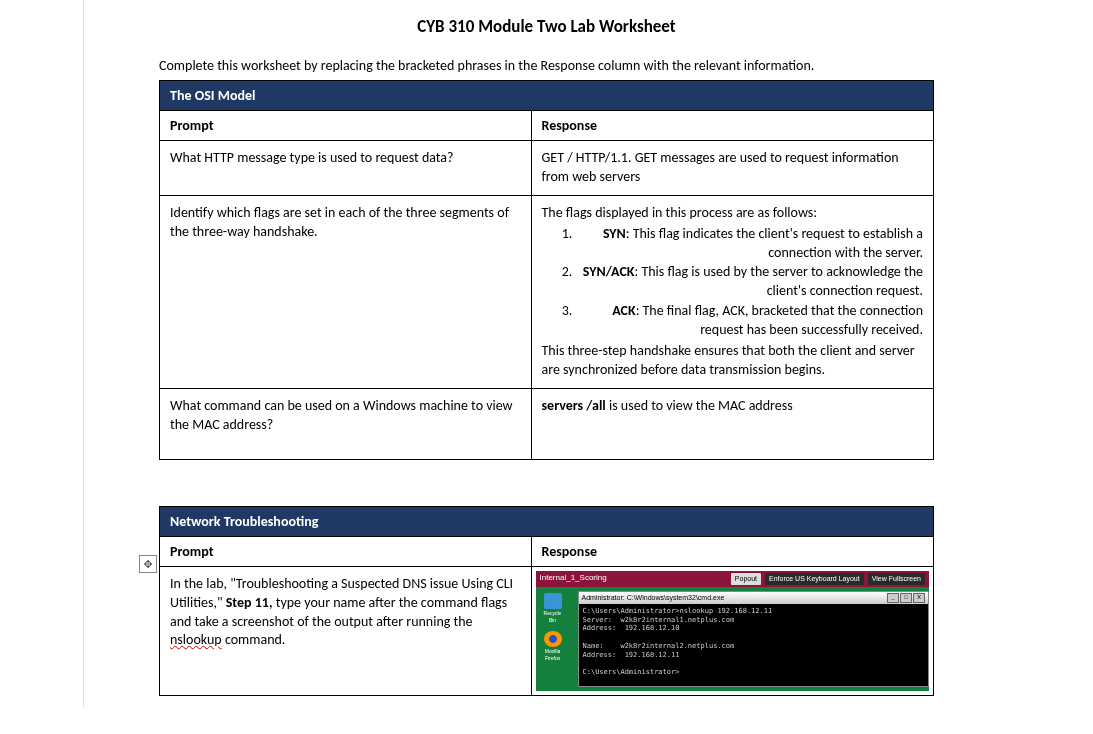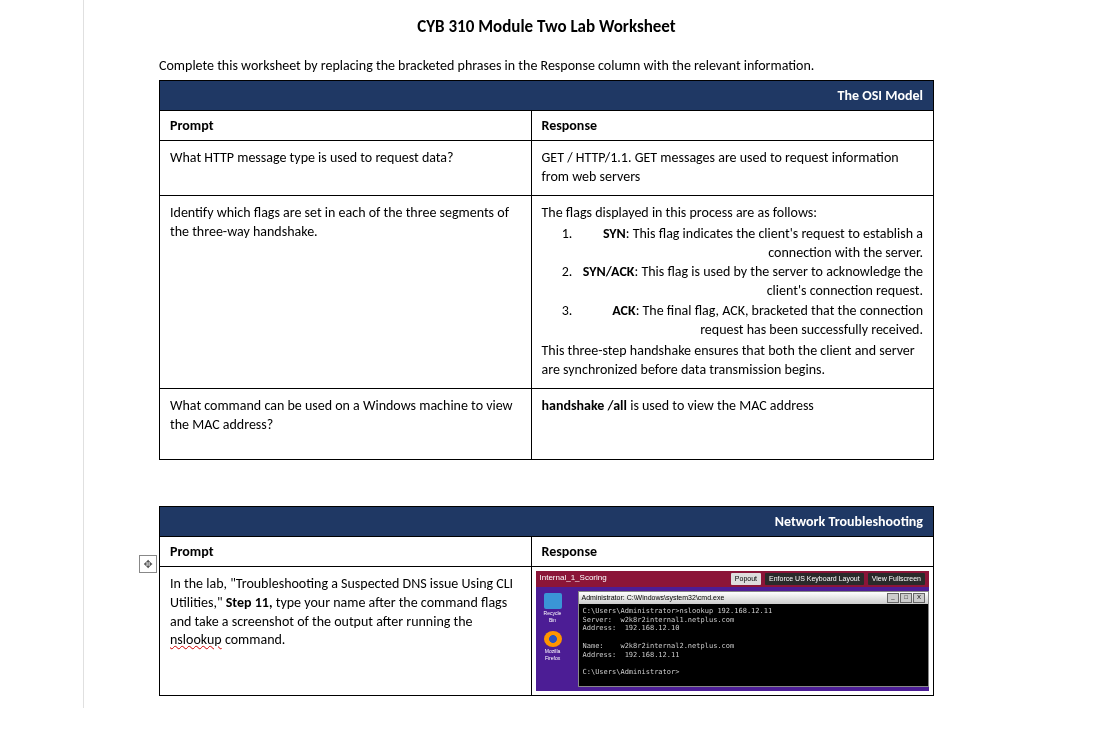--- a/index.html
+++ b/index.html
@@ -42,21 +42,21 @@
   }
   table.wk {
     border-collapse: collapse;
     width: 100%;
     table-layout: fixed;
     margin-bottom: 46px;
   }
   table.wk th.section {
     background: #1f3864;
     color: #fff;
-    text-align: right;
+    text-align: left;
     padding: 6px 10px;
     font-weight: 700;
     font-size: 14px;
     border: 1px solid #000;
   }
   table.wk th.col {
     background: #fff;
     font-weight: 700;
     text-align: left;
     padding: 6px 10px;
@@ -100,21 +100,21 @@
     justify-content: center;
     font-size: 11px;
     color: #555;
     line-height: 1;
   }
 
   
   .vm {
     width: 100%;
     height: 120px;
-    background: #4c1d95;
+    background: #15803d;
     position: relative;
     font-family: "Segoe UI", Arial, sans-serif;
     overflow: hidden;
   }
   .vm-topbar {
     background: #8b1538;
     height: 16px;
     display: flex;
     align-items: center;
     justify-content: space-between;
@@ -229,21 +229,21 @@
             <li><span class="b">SYN</span><span>: This flag indicates the client's request to establish a connection with the server.</span></li>
             <li><span class="b">SYN/ACK</span><span>: This flag is used by the server to acknowledge the client's connection request.</span></li>
             <li><span class="b">ACK</span><span>: The final flag, ACK, bracketed that the connection request has been successfully received.</span></li>
           </ol>
           <span>This three-step handshake ensures that both the client and server are synchronized before data transmission begins.</span>
         </td>
       </tr>
       <tr>
         <td style="height:54px">What command can be used on a Windows machine to view the MAC address?</td>
         <td>
-          <span class="b">handshake /all</span><span> is used to view the MAC address</span>
+          <span class="b">servers /all</span><span> is used to view the MAC address</span>
         </td>
       </tr>
     </tbody>
       </table>
 
     <div class="anchor-icon">✥</div>
 
     <table class="wk" style="margin-bottom:12px">
       <colgroup>
         <col class="col-prompt">

